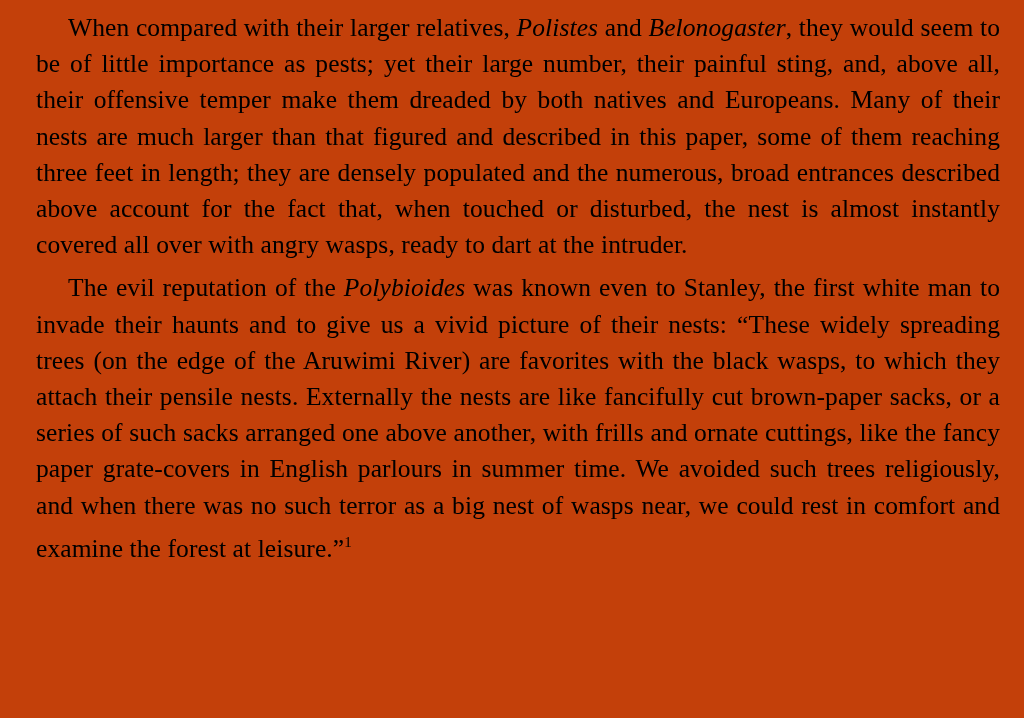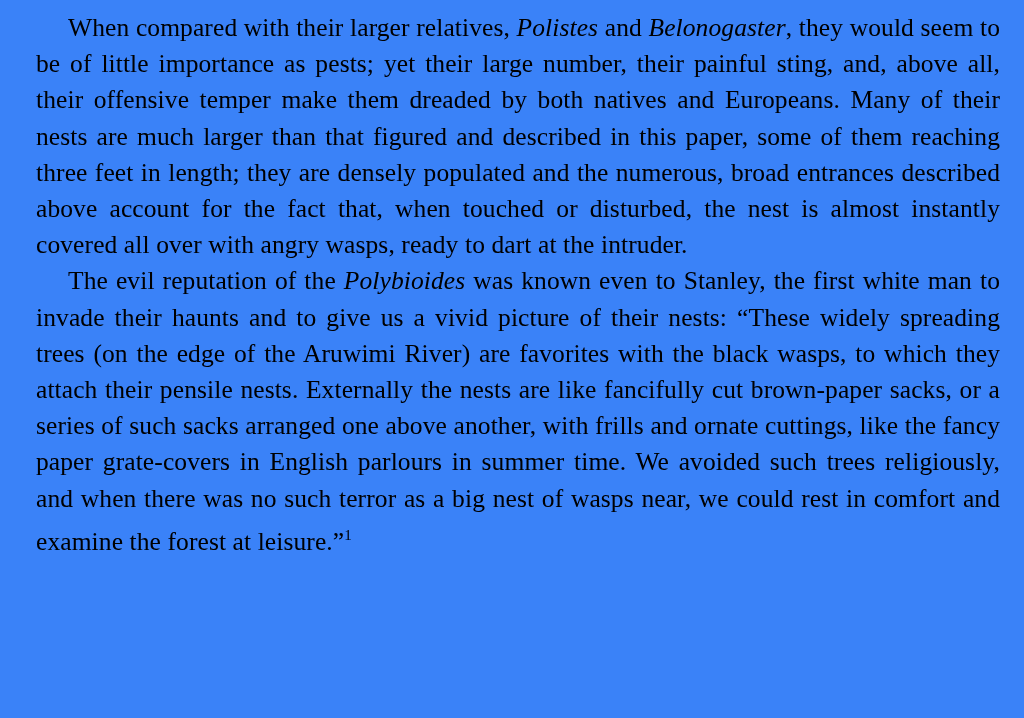--- a/index.html
+++ b/index.html
@@ -11,37 +11,37 @@
     width: 1024px;
     height: 718px;
     overflow: hidden;
     font-family: "Liberation Serif", "DejaVu Serif", serif;
     color: #000000;
   }
   .page {
     position: relative;
     width: 1024px;
     height: 718px;
-    background: #3b82f6;
+    background: #c2410c;
     box-sizing: border-box;
     padding: 10px 24px 0 36px;
   }
   .body-text {
     font-size: 25.5px;
     line-height: 36.2px;
     text-align: justify;
     text-justify: inter-word;
     letter-spacing: 0.1px;
   }
   .para {
     margin: 0;
     text-indent: 32px;
   }
   .para + .para {
-    margin-top: 0px;
+    margin-top: 7px;
   }
   .it {
     font-style: italic;
   }
   .footnote-mark {
     font-size: 15px;
     vertical-align: super;
     letter-spacing: 0;
   }
   

